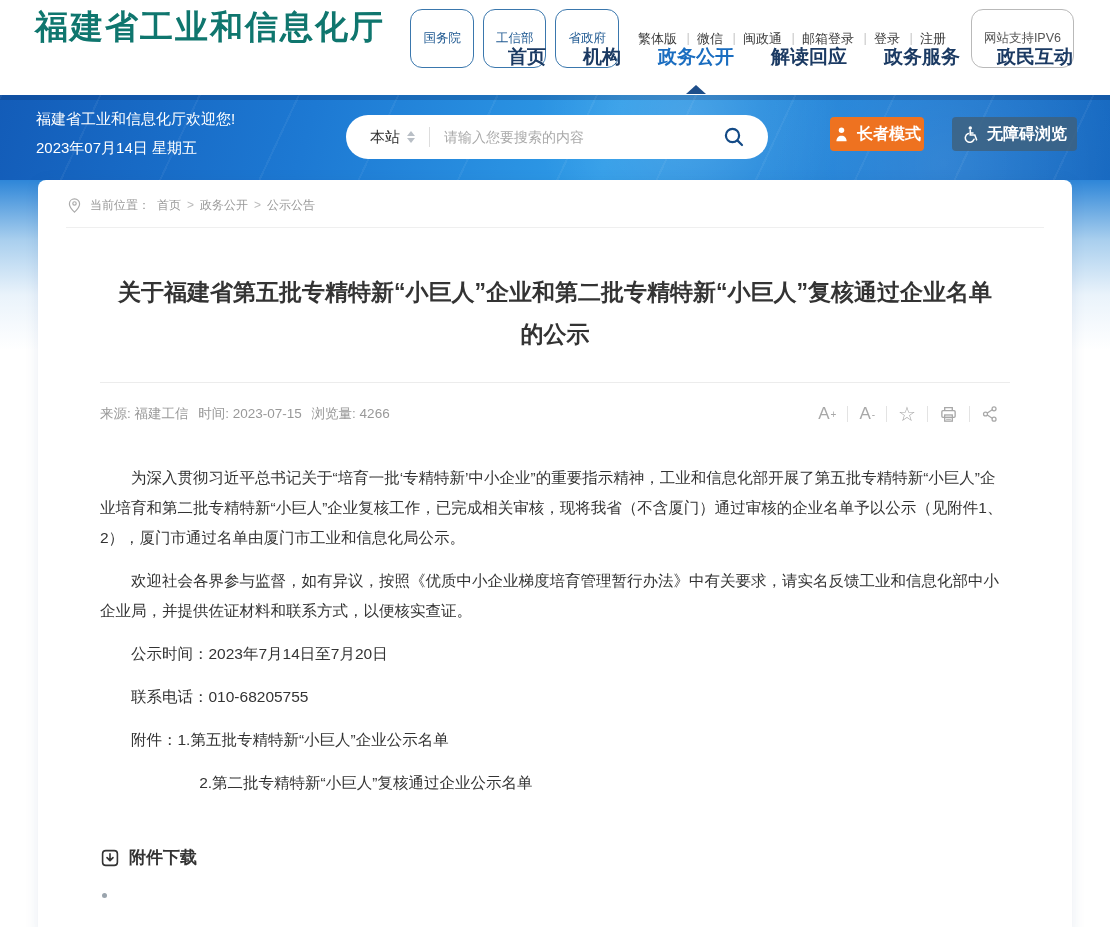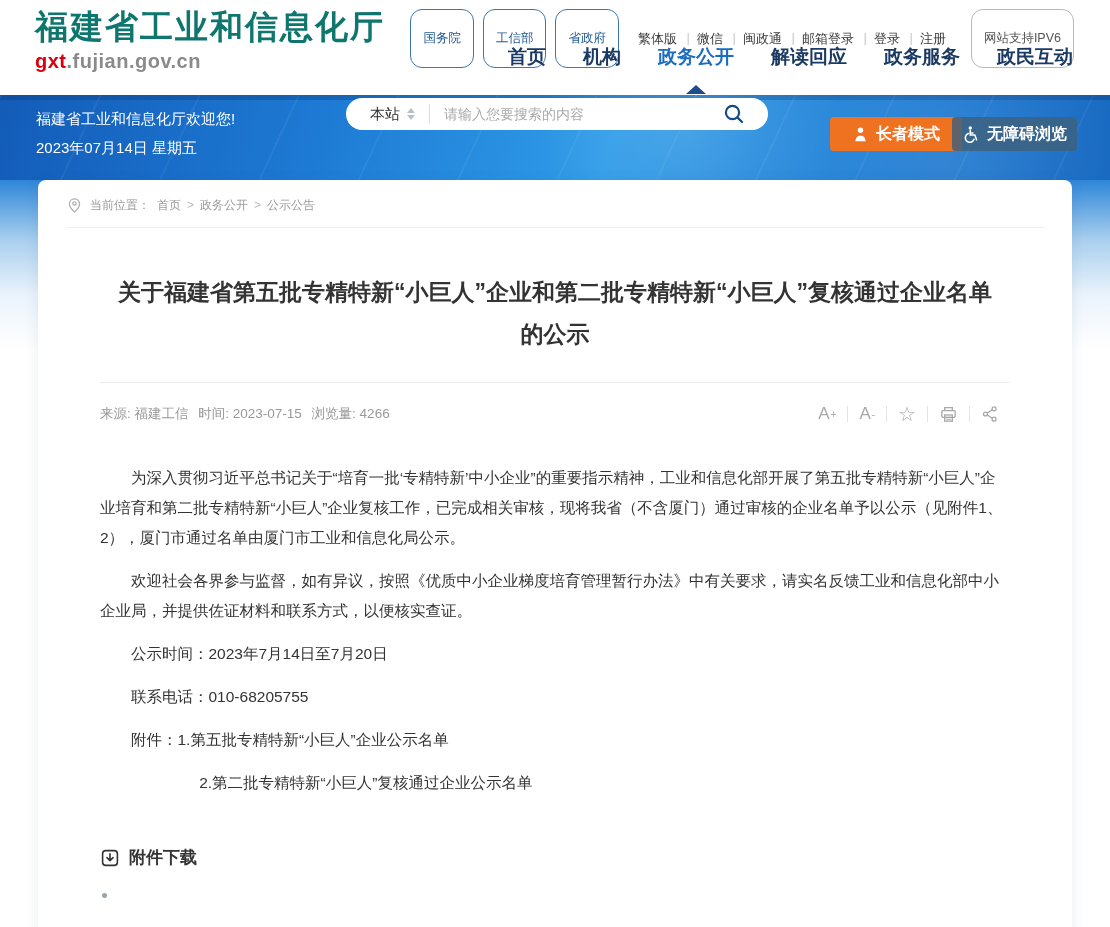--- a/index.html
+++ b/index.html
@@ -35,37 +35,37 @@
   .banner::before { content:""; position:absolute; inset:0 0 auto 0; height:5px; background:rgba(10,50,110,.30); }
   .banner::after { content:""; position:absolute; inset:0; pointer-events:none;
     background:
       radial-gradient(circle at 62% 30%, rgba(255,255,255,.14) 0, rgba(255,255,255,0) 22%),
       radial-gradient(circle at 85% 80%, rgba(255,255,255,.10) 0, rgba(255,255,255,0) 20%),
       repeating-linear-gradient(115deg, rgba(255,255,255,.05) 0 2px, rgba(255,255,255,0) 2px 90px); }
   .welcome-block { position:absolute; left:36px; top:11px; z-index:2; color:#fff; }
   .welcome-line { font-size:15px; line-height:25px; }
   .date-line { font-size:15px; line-height:25px; margin-top:4px; }
 
-  .search-bar { position:absolute; left:346px; top:3px; width:422px; height:32px; background:#fff;
+  .search-bar { position:absolute; left:346px; top:20px; width:422px; height:44px; background:#fff;
     border-radius:22px; display:flex; align-items:center; padding:0 20px 0 24px; z-index:2;justify-content:center; }
   .search-scope { display:flex; align-items:center; gap:7px; cursor:pointer; }
   .search-scope-label { font-size:15px; color:#333; }
   .sort-arrows { display:flex; flex-direction:column; gap:2px; }
   .sort-arrows i { display:block; width:0; height:0; border-left:4px solid transparent; border-right:4px solid transparent; }
   .sort-arrows .up { border-bottom:5px solid #b9bfc6; }
   .sort-arrows .down { border-top:5px solid #b9bfc6; }
   .search-divider { width:1px; height:20px; background:#ddd; margin:0 14px; }
   .search-input { flex:1; border:none; outline:none; font-size:14px; color:#333; font-family:inherit; background:transparent; }
   .search-input::placeholder { color:#aaa; }
   .search-btn { background:none; border:none; cursor:pointer; display:flex; align-items:center; padding:2px; }
 
   .banner-btn { position:absolute; top:22px; height:34px; border:none; border-radius:4px; color:#fff;
     font-size:16px; font-weight:bold; display:flex; align-items:center; justify-content:center; gap:7px;
     cursor:pointer; z-index:2; font-family:inherit; }
-  .elder-btn { left:830px; width:132px; background:#ee7220; }
+  .elder-btn { left:830px; width:94px; background:#ee7220; }
   .access-btn { left:952px; width:125px; background:rgba(62,96,124,.82); }
 
   
   .content-bg { position:relative; height:747px;
     background:linear-gradient(180deg,#2e86d8 0px,#a9cfee 60px,#eaf3fb 115px,#ffffff 170px) no-repeat;
     background-size:100% 200px; background-color:#fff; }
   .card { position:absolute; left:38px; right:38px; top:0; bottom:-10px; background:#fff;
     border-radius:8px 8px 0 0; box-shadow:0 2px 14px rgba(30,80,140,.10); }
 
   .breadcrumb { display:flex; align-items:flex-end; gap:7px; padding:17px 28px 13px; color:#999; font-size:12px; }
@@ -104,23 +104,20 @@
   svg { display:block; }
 </style>
 </head>
 <body>
 
 <div class="page">
 
   <header class="top-header">
     <div class="logo-block">
       <div class="logo-title">福建省工业和信息化厅</div>
-      <div class="logo-domain">
-        <span class="red">gxt</span><span class="gray">.fujian.gov.cn</span>
-      </div>
     </div>
 
     <div class="utility-row">
       <a class="pill blue">国务院</a>
       <a class="pill blue">工信部</a>
       <a class="pill blue">省政府</a>
       <span class="util-links">
         <a>繁体版</a>
         <a>微信</a>
         <a>闽政通</a>

